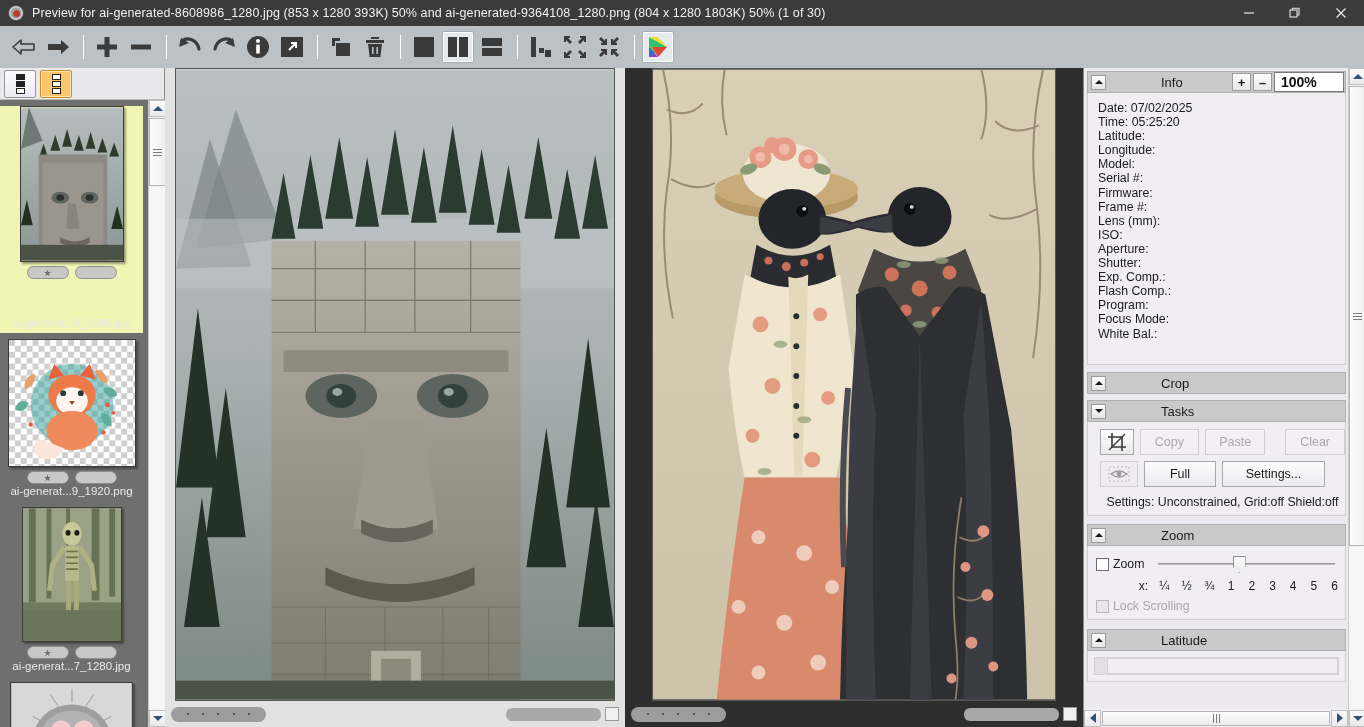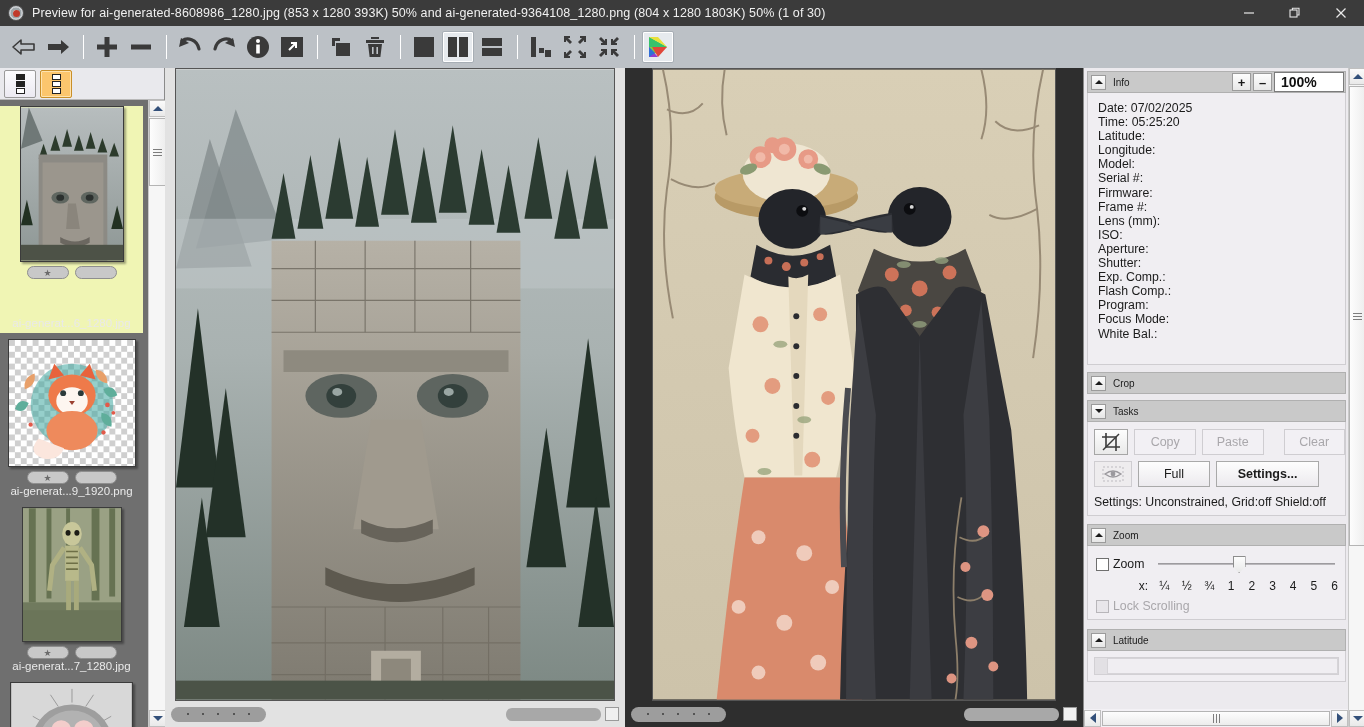--- a/index.html
+++ b/index.html
@@ -143,40 +143,40 @@
     height: 22px; background: #c9c9c9; border: 1px solid #b0b0b0;
     display: flex; align-items: center; padding-left: 3px; margin: 3px 2px 0 3px;
   }
   .twisty {
     width: 15px; height: 15px; background: linear-gradient(#fcfcfc,#e6e6e6);
     border: 1px solid #9b9b9b; display: flex; align-items: center; justify-content: center;
     margin-right: 7px; flex: 0 0 auto;
   }
   .twisty .tri.up2 { width:0;height:0;border-left:4px solid transparent;border-right:4px solid transparent;border-bottom:4px solid #1b1b1b;}
   .twisty .tri.down2 { width:0;height:0;border-left:4px solid transparent;border-right:4px solid transparent;border-top:4px solid #1b1b1b;}
-  .section-title { font-size: 10px; color: #1b1b1b; }
+  .section-title { font-size: 13px; color: #1b1b1b; margin-left: 48px; }
   .head-right { margin-left: auto; display: flex; align-items: center; gap: 2px; padding-right: 1px; }
   .sqbtn {
     width: 19px; height: 18px; background: linear-gradient(#fdfdfd,#e8e8e8);
     border: 1px solid #9b9b9b; display: flex; align-items: center; justify-content: center;
     font-size: 13px; color: #1b1b1b; font-weight: bold;
   }
   .zoomval {
     width: 70px; height: 20px; background: #fff; border: 1px solid #7b7b7b;
     display: flex; align-items: center; padding-left: 6px;
     font-size: 14px; font-weight: bold; color: #111;
   }
   .panel-body {
     background: #f0eef2; border: 1px solid #cfcdd1; border-top: none;
     margin: 0 2px 0 3px; padding: 8px 0 6px 10px;
   }
   .info-line { font-size: 12.3px; color: #1b1b1b; line-height: 14.1px; white-space: nowrap; }
 
   .crop-body { background: #f0eef2; border: 1px solid #cfcdd1; border-top: none;
-               margin: 0 2px 0 3px; padding: 7px 0 6px 6px; }
+               margin: 0 2px 0 3px; padding: 7px 0 6px 12px; text-align: center; }
   .crop-row { display: flex; align-items: center; gap: 6px; margin-bottom: 6px; }
   .iconbtn {
     width: 38px; height: 26px; background: linear-gradient(#fdfdfd,#e9e9e9);
     border: 1px solid #a6a6a6; display: flex; align-items: center; justify-content: center;
   }
   .iconbtn.disabled { background: #eeecee; border-color: #cfcdd1; }
   .pbtn {
     height: 26px; background: linear-gradient(#fdfdfd,#eceaee); border: 1px solid #a9a9a9;
     display: flex; align-items: center; justify-content: center; font-size: 12.5px; color: #1b1b1b;
   }
@@ -846,21 +846,21 @@
         </div>
         <div class="crop-row">
           <div class="iconbtn disabled">
             <svg width="22" height="16" viewBox="0 0 22 16">
               <rect x="1" y="1" width="20" height="14" fill="none" stroke="#bdbbc0" stroke-width="1" stroke-dasharray="2 2"></rect>
               <path d="M3 8 q8 -6 16 0 q-8 6 -16 0z" fill="none" stroke="#9b999e" stroke-width="1.4"></path>
               <circle cx="11" cy="8" r="2.4" fill="#9b999e"></circle>
             </svg>
           </div>
           <div class="pbtn" style="width:72px;">Full</div>
-          <div class="pbtn" style="width:103px;font-weight:bold;">Settings...</div>
+          <div class="pbtn" style="width:103px;">Settings...</div>
         </div>
         <div class="crop-settings">
           <span>Settings:</span>
           <span>Unconstrained, Grid:off Shield:off</span>
         </div>
       </div>
 
       <div class="section-head" style="margin-top:8px;">
         <div class="twisty">
             <div class="tri up2"></div>

